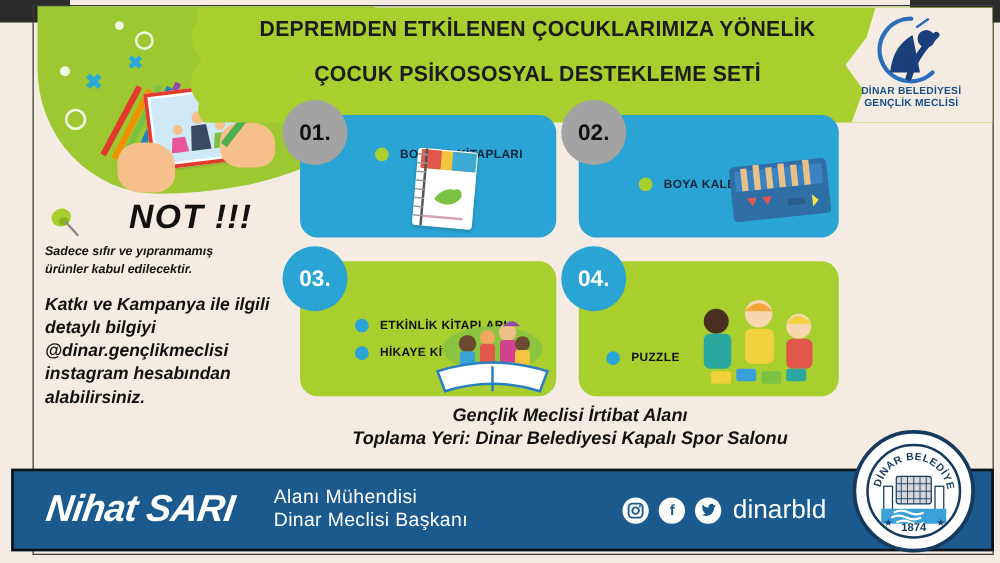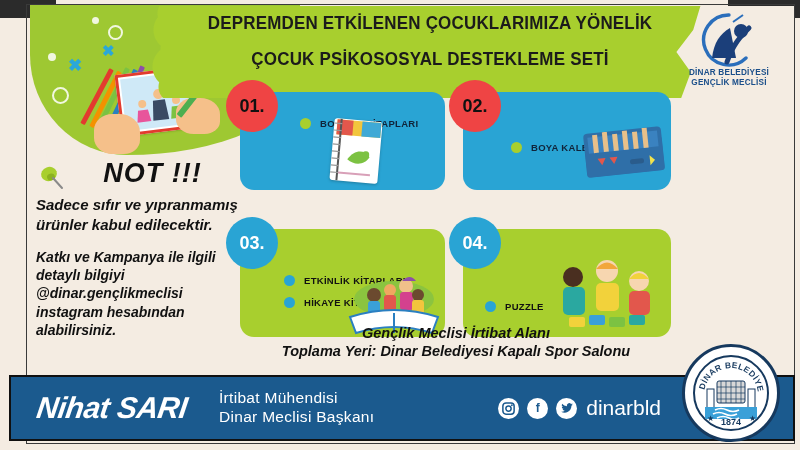--- a/index.html
+++ b/index.html
@@ -69,42 +69,42 @@
   .hand{position:absolute;background:#f5c08a;border-radius:40% 45% 35% 40%;}
 
   
   .note-panel{position:absolute;left:36px;top:158px;width:215px;}
   .pin{position:absolute;left:2px;top:6px;width:26px;height:26px;}
   .not-title{
     font-size:27px;font-weight:bold;font-style:italic;color:#111;
     text-align:center;margin:0 0 6px 18px;letter-spacing:1px;
   }
   .note-sub{
-    font-size:15px;font-weight:bold;font-style:italic;color:#111;
+    font-size:10px;font-weight:bold;font-style:italic;color:#111;
     line-height:1.35;margin-bottom:12px;
   }
   .note-body{
     font-size:14px;font-weight:bold;font-style:italic;color:#111;line-height:1.32;
   }
 
   
   .card{position:absolute;border-radius:14px;}
   .card.blue{background:#29a4d4;}
-  .card.green{background:#a8cf2e;margin-top:20px;}
+  .card.green{background:#a8cf2e;}
   #card1{left:240px;top:92px;width:205px;height:98px;}
   #card2{left:463px;top:92px;width:208px;height:98px;}
   #card3{left:240px;top:209px;width:205px;height:108px;}
   #card4{left:463px;top:209px;width:208px;height:108px;}
 
   .badge{
     position:absolute;left:-14px;top:-12px;width:52px;height:52px;border-radius:50%;
     display:flex;align-items:center;justify-content:center;
     font-size:18px;font-weight:bold;color:#111;
   }
-  .badge.green{background:#ef4444;}
+  .badge.green{background:#a3a3a3;}
   .badge.blue{background:#29a4d4;color:#fff;}
 
   .bullet-row{position:absolute;display:flex;align-items:center;gap:9px;}
   .bullet{width:11px;height:11px;border-radius:50%;flex:0 0 auto;}
   .bullet.green{background:#a8cf2e;}
   .bullet.blue{background:#29a4d4;}
   .bullet-label{font-size:9.5px;font-weight:bold;color:#111;letter-spacing:.3px;white-space:nowrap;}
   .bullet-label.light{color:#10243a;}
 
   
@@ -363,21 +363,21 @@
         <text x="36" y="68" text-anchor="middle" font-size="9" font-weight="bold" fill="#16395e">1874</text>
         <text x="12" y="64" font-size="8" fill="#16395e">★</text>
         <text x="54" y="64" font-size="8" fill="#16395e">★</text>
       </svg>
     </div>
   </div>
 
   <div class="bottom-bar">
     <div class="signature">Nihat SARI</div>
     <div class="title-block">
-      <div>İrtibat Mühendisi</div>
+      <div>Alanı Mühendisi</div>
       <div>Dinar Meclisi Başkanı</div>
     </div>
     <div class="social">
       <span class="soc-ico">
         <svg width="15" height="15" viewBox="0 0 24 24">
             <rect x="3" y="3" width="18" height="18" rx="5" fill="none" stroke="#1b5a8e" stroke-width="2.4"></rect>
             <circle cx="12" cy="12" r="4.2" fill="none" stroke="#1b5a8e" stroke-width="2.4"></circle>
             <circle cx="17.4" cy="6.6" r="1.4" fill="#1b5a8e"></circle>
           </svg>
       </span>

